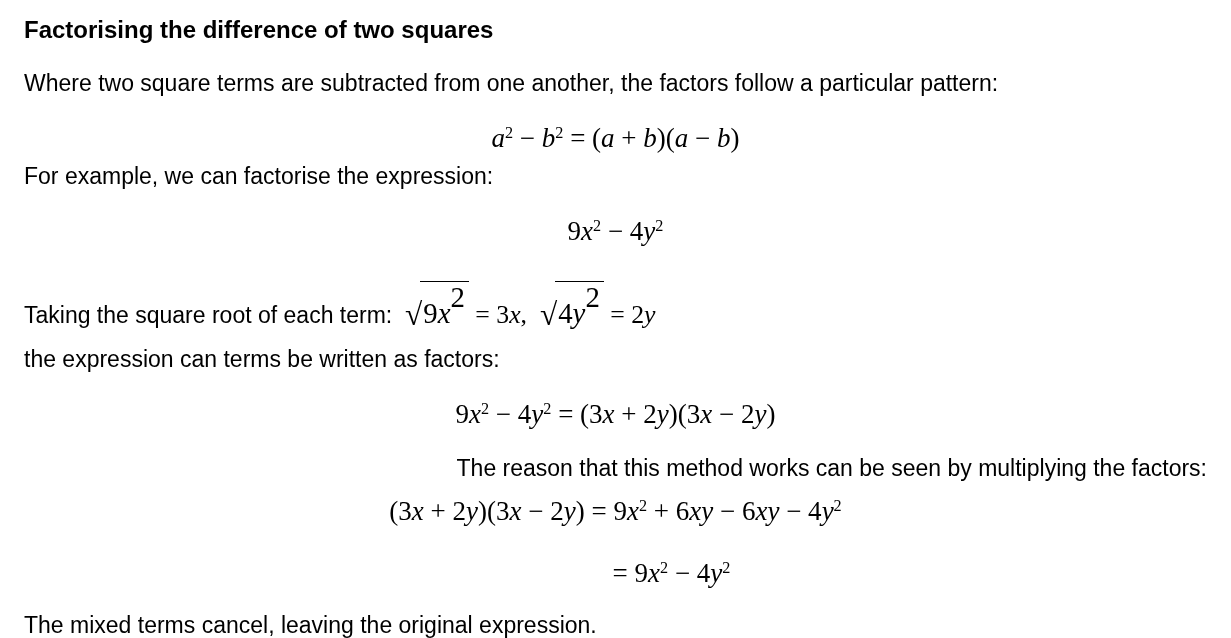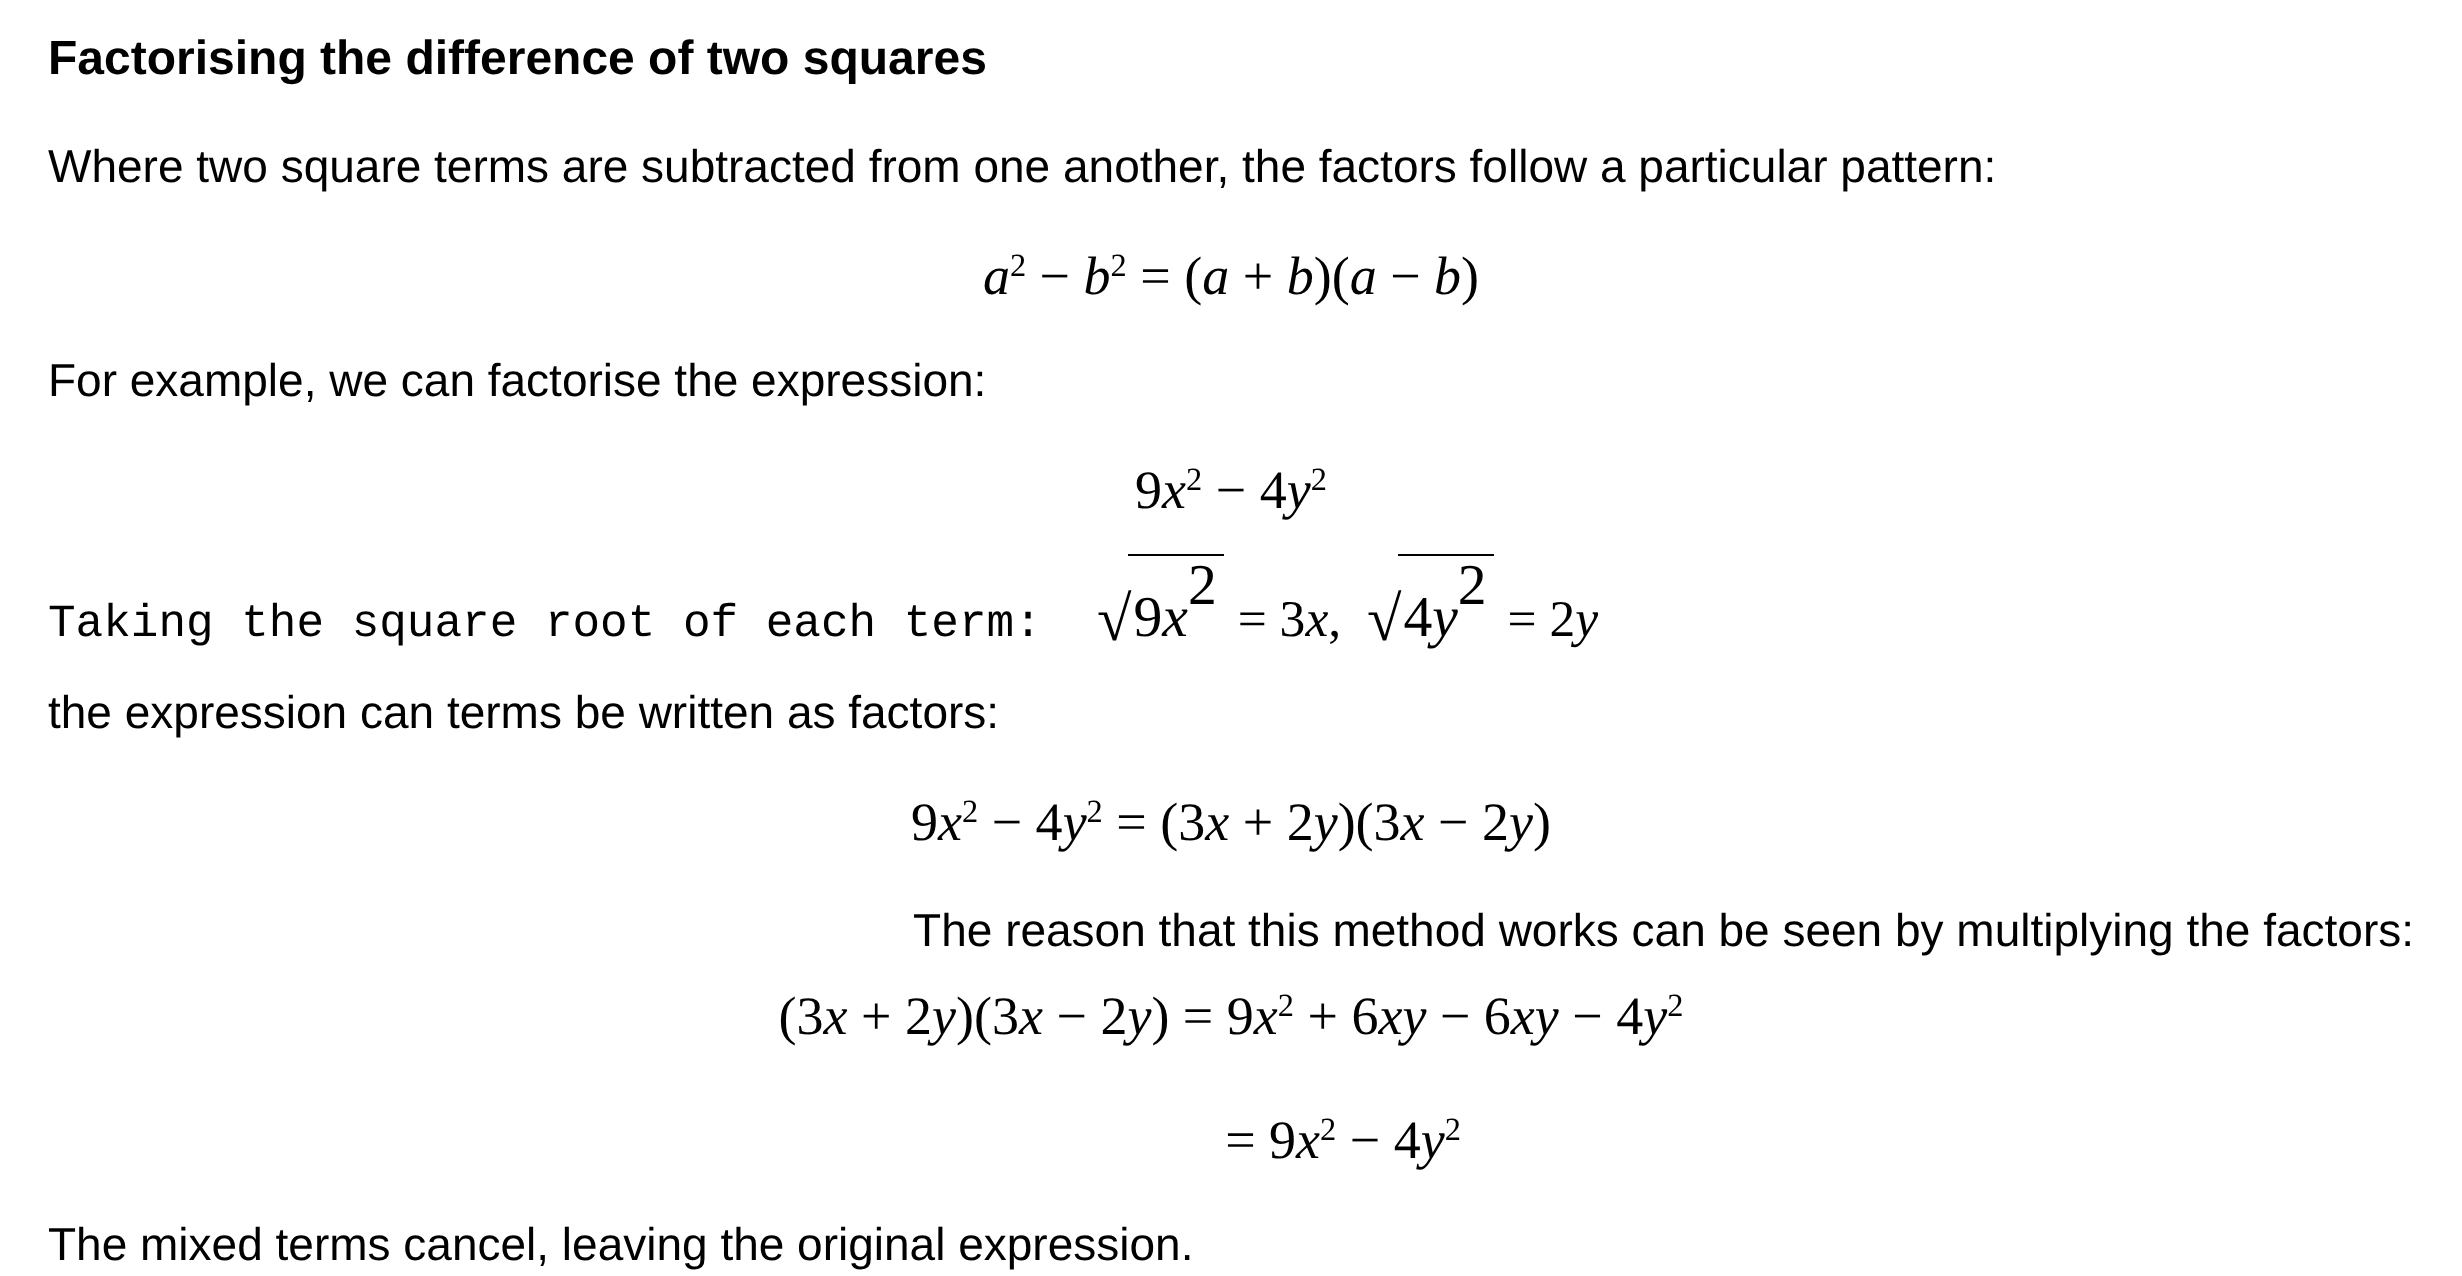--- a/index.html
+++ b/index.html
@@ -34,30 +34,30 @@
   p.par-after-title { margin-bottom: 16px; }
   p.lead-reason { margin-bottom: 4px; text-align: right; }
   .eq {
     font-size: 27px;
     line-height: 40px;
     text-align: center;
     margin: 0 0 18px 0;
     white-space: pre-wrap;
     font-family: "Liberation Serif", "DejaVu Serif", serif;
   }
-  .eq-identity { margin-bottom: 18px; }
-  .eq-expression { margin-bottom: 12px; }
+  .eq-identity { margin-bottom: 4px; }
+  .eq-expression { margin-bottom: 30px; }
   .eq-factored { margin-bottom: 20px; }
   .eq-expansion-1 { }
   .eq-expansion-2 { margin-bottom: 18px; position: relative; left: 56px; }
   .par-sqrt { line-height: 44px; margin-bottom: 16px; }
 
   
   .tk { font-family: "Liberation Serif", "DejaVu Serif", serif; }
-  .tk-text { font-family: Liberation Mono, monospace; }
+  .tk-text { font-family: Liberation Sans, sans-serif; }
   p .tk:not(.tk-text) { font-size: 1.12em; }
   .tk-i { font-style: italic; }
   .tk.tk-sup {
     font-size: 0.6em;
     vertical-align: 0.55em;
     font-style: normal;
     letter-spacing: 0;
   }
   
   .sqrt { display: inline-block; white-space: nowrap; }

